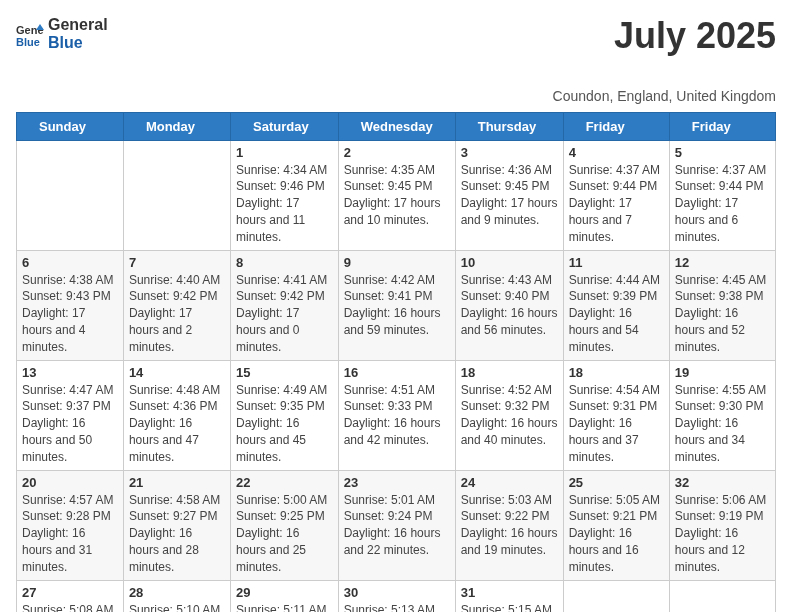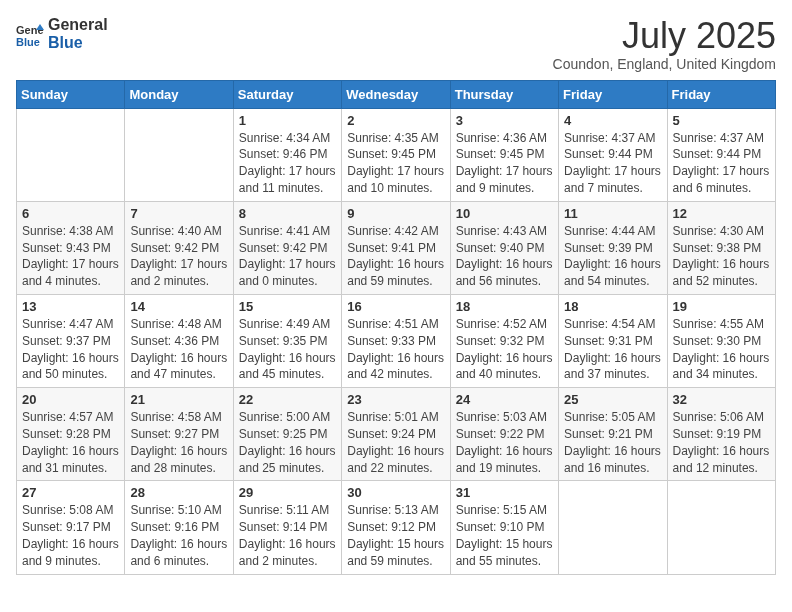--- a/index.html
+++ b/index.html
@@ -23,39 +23,40 @@
     }
     .logo-icon {
       width: 28px;
       height: 28px;
     }
     .title-block {
       text-align: right;
     }
     .month-year {
       font-size: 36px;
-      font-weight: normal;
+      font-weight: bold;
       color: #333;
       line-height: 1.1;
     }
     .location {
       font-size: 14px;
       color: #555;
+      margin-top: 32px;
     }
     .calendar {
       width: 100%;
       border-collapse: collapse;
       border: 1px solid #ccc;
     }
     .calendar th {
       background-color: #2e7bc4;
       color: #fff;
       font-size: 13px;
       font-weight: bold;
-      padding: 6px 4px;
+      padding: 6px 22px;
       text-align: left;
       border: 1px solid #2468a8;
     }
     .calendar td {
       vertical-align: top;
       border: 1px solid #ccc;
       padding: 4px 5px;
       width: calc(100% / 7);
       min-height: 80px;
       font-size: 10.5px;
@@ -182,21 +183,21 @@
 Daylight: 16 hours and 56 minutes.</div>
         </td>
         <td>
           <span class="day-number">11</span>
           <div class="day-info">Sunrise: 4:44 AM
 Sunset: 9:39 PM
 Daylight: 16 hours and 54 minutes.</div>
         </td>
         <td>
           <span class="day-number">12</span>
-          <div class="day-info">Sunrise: 4:30 AM
+          <div class="day-info">Sunrise: 4:45 AM
 Sunset: 9:38 PM
 Daylight: 16 hours and 52 minutes.</div>
         </td>
       </tr>
       <tr>
         <td>
           <span class="day-number">13</span>
           <div class="day-info">Sunrise: 4:47 AM
 Sunset: 9:37 PM
 Daylight: 16 hours and 50 minutes.</div>

